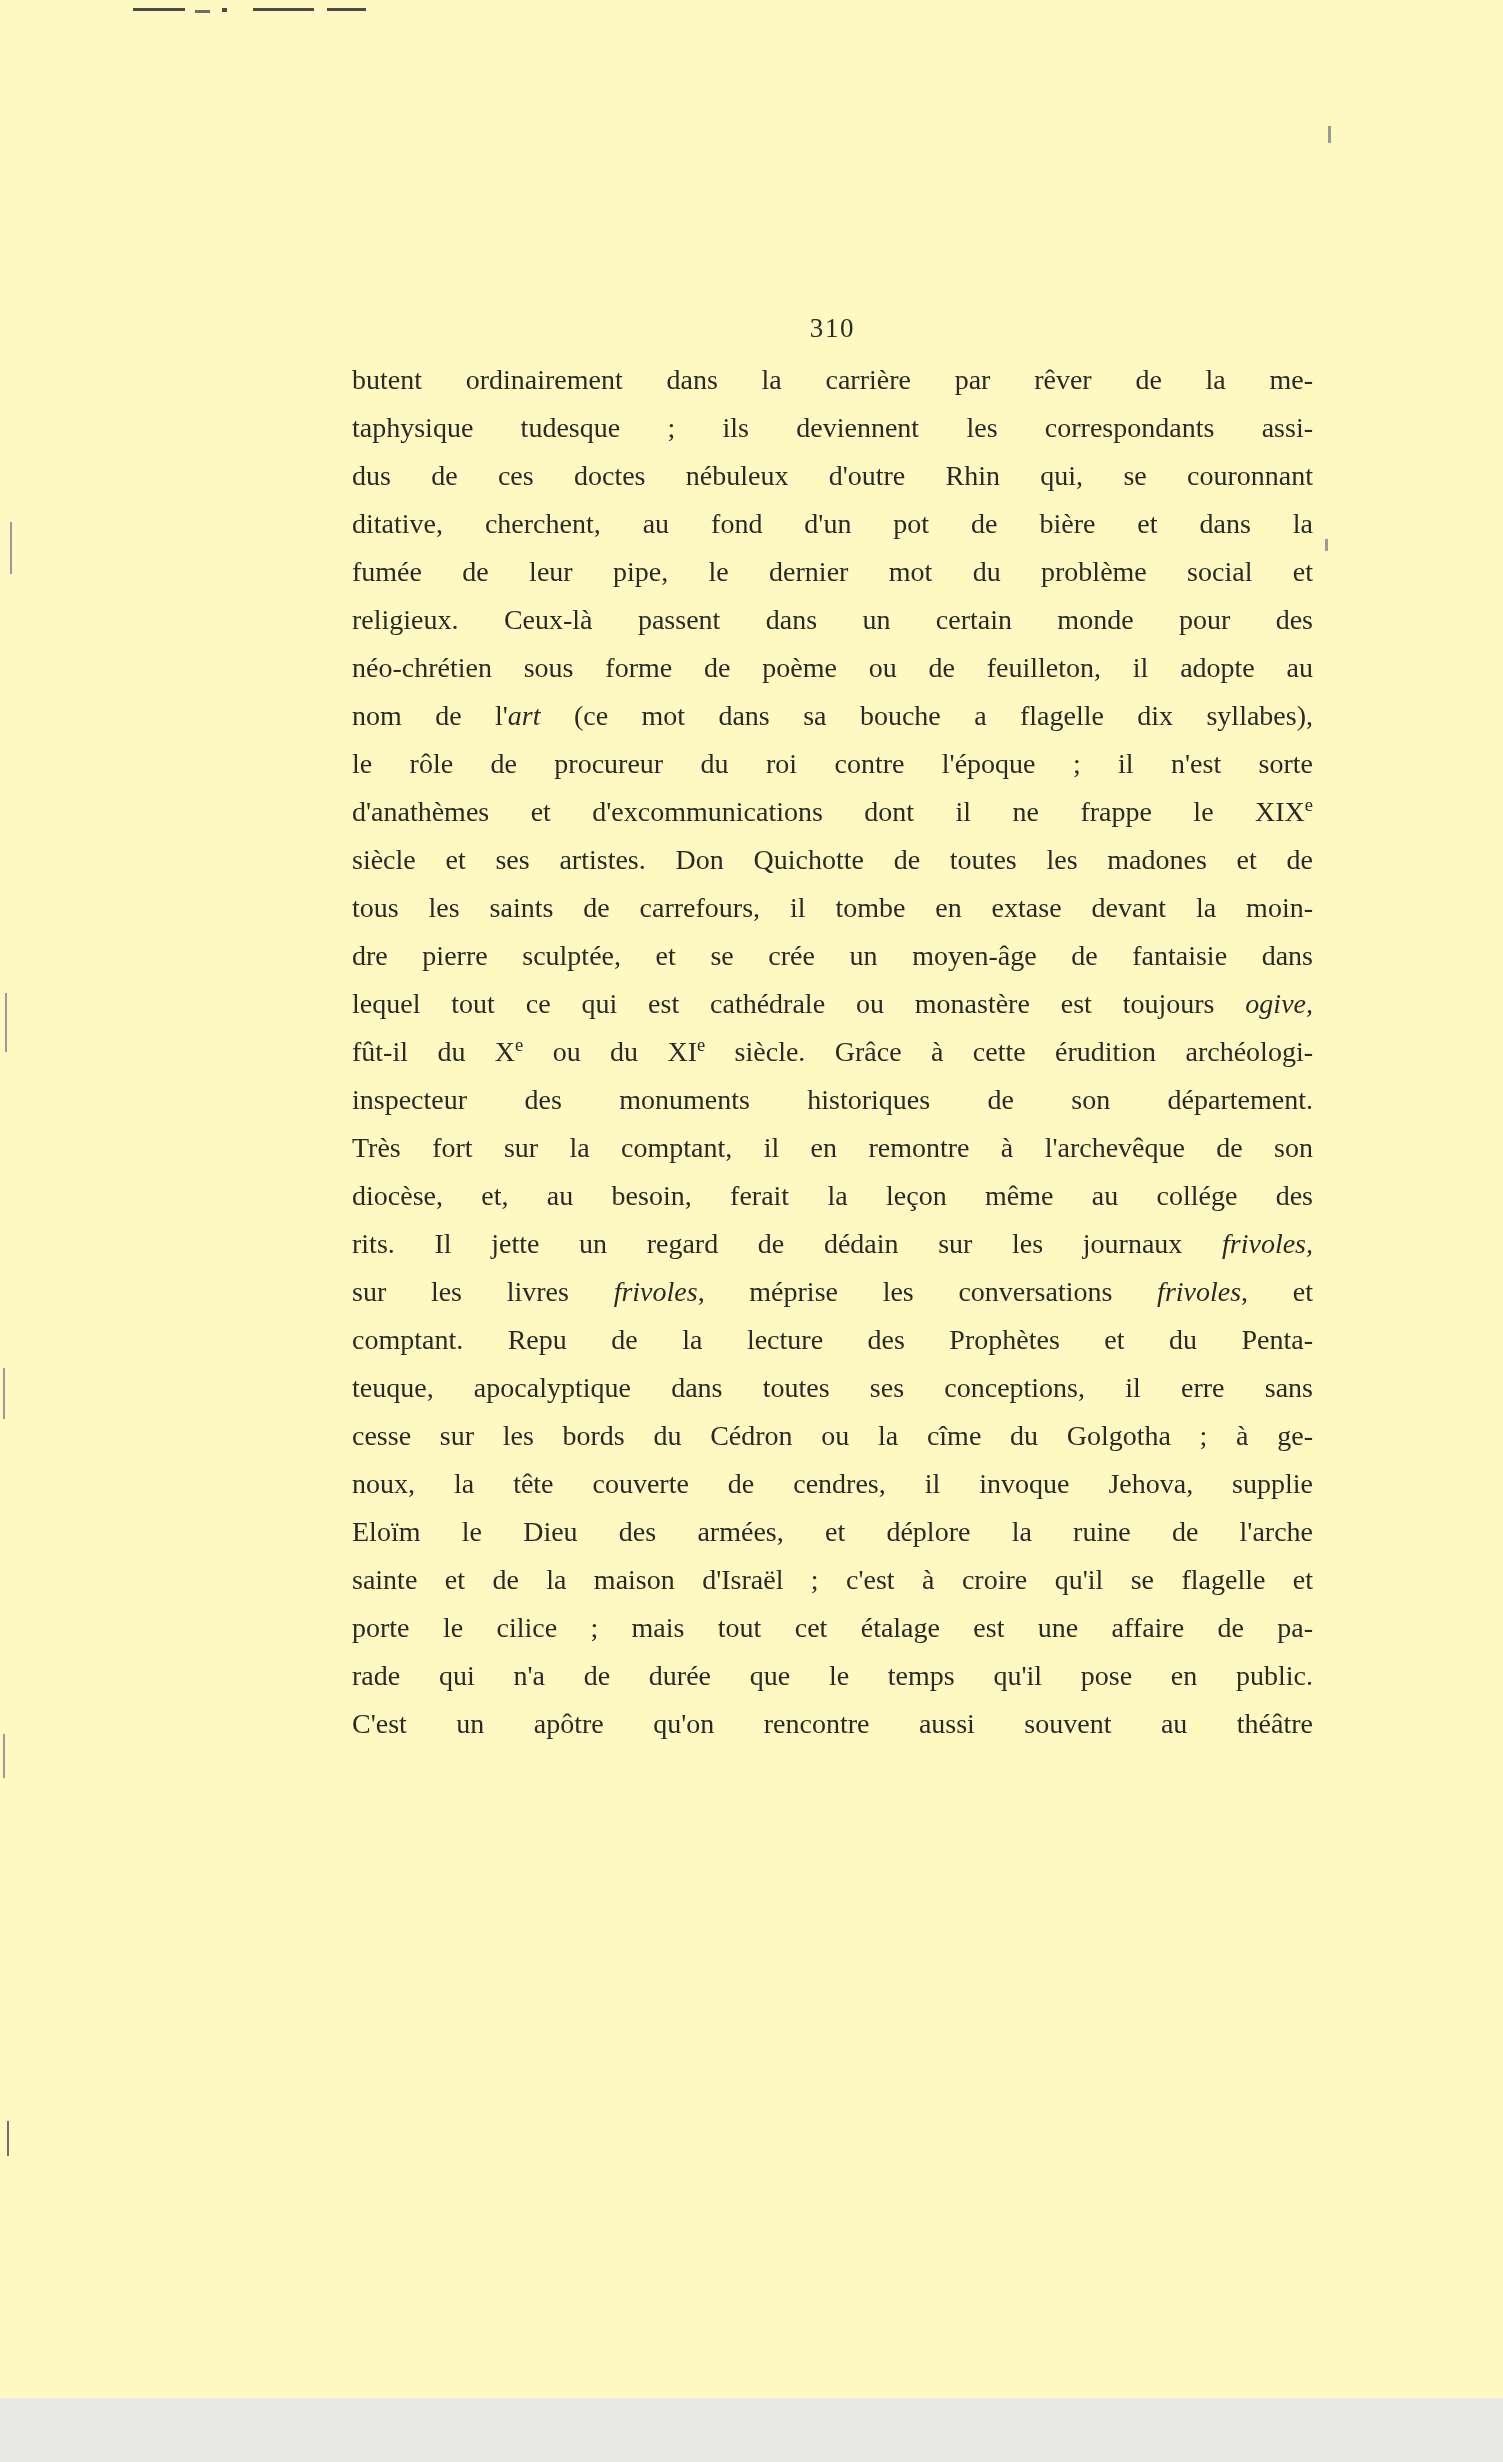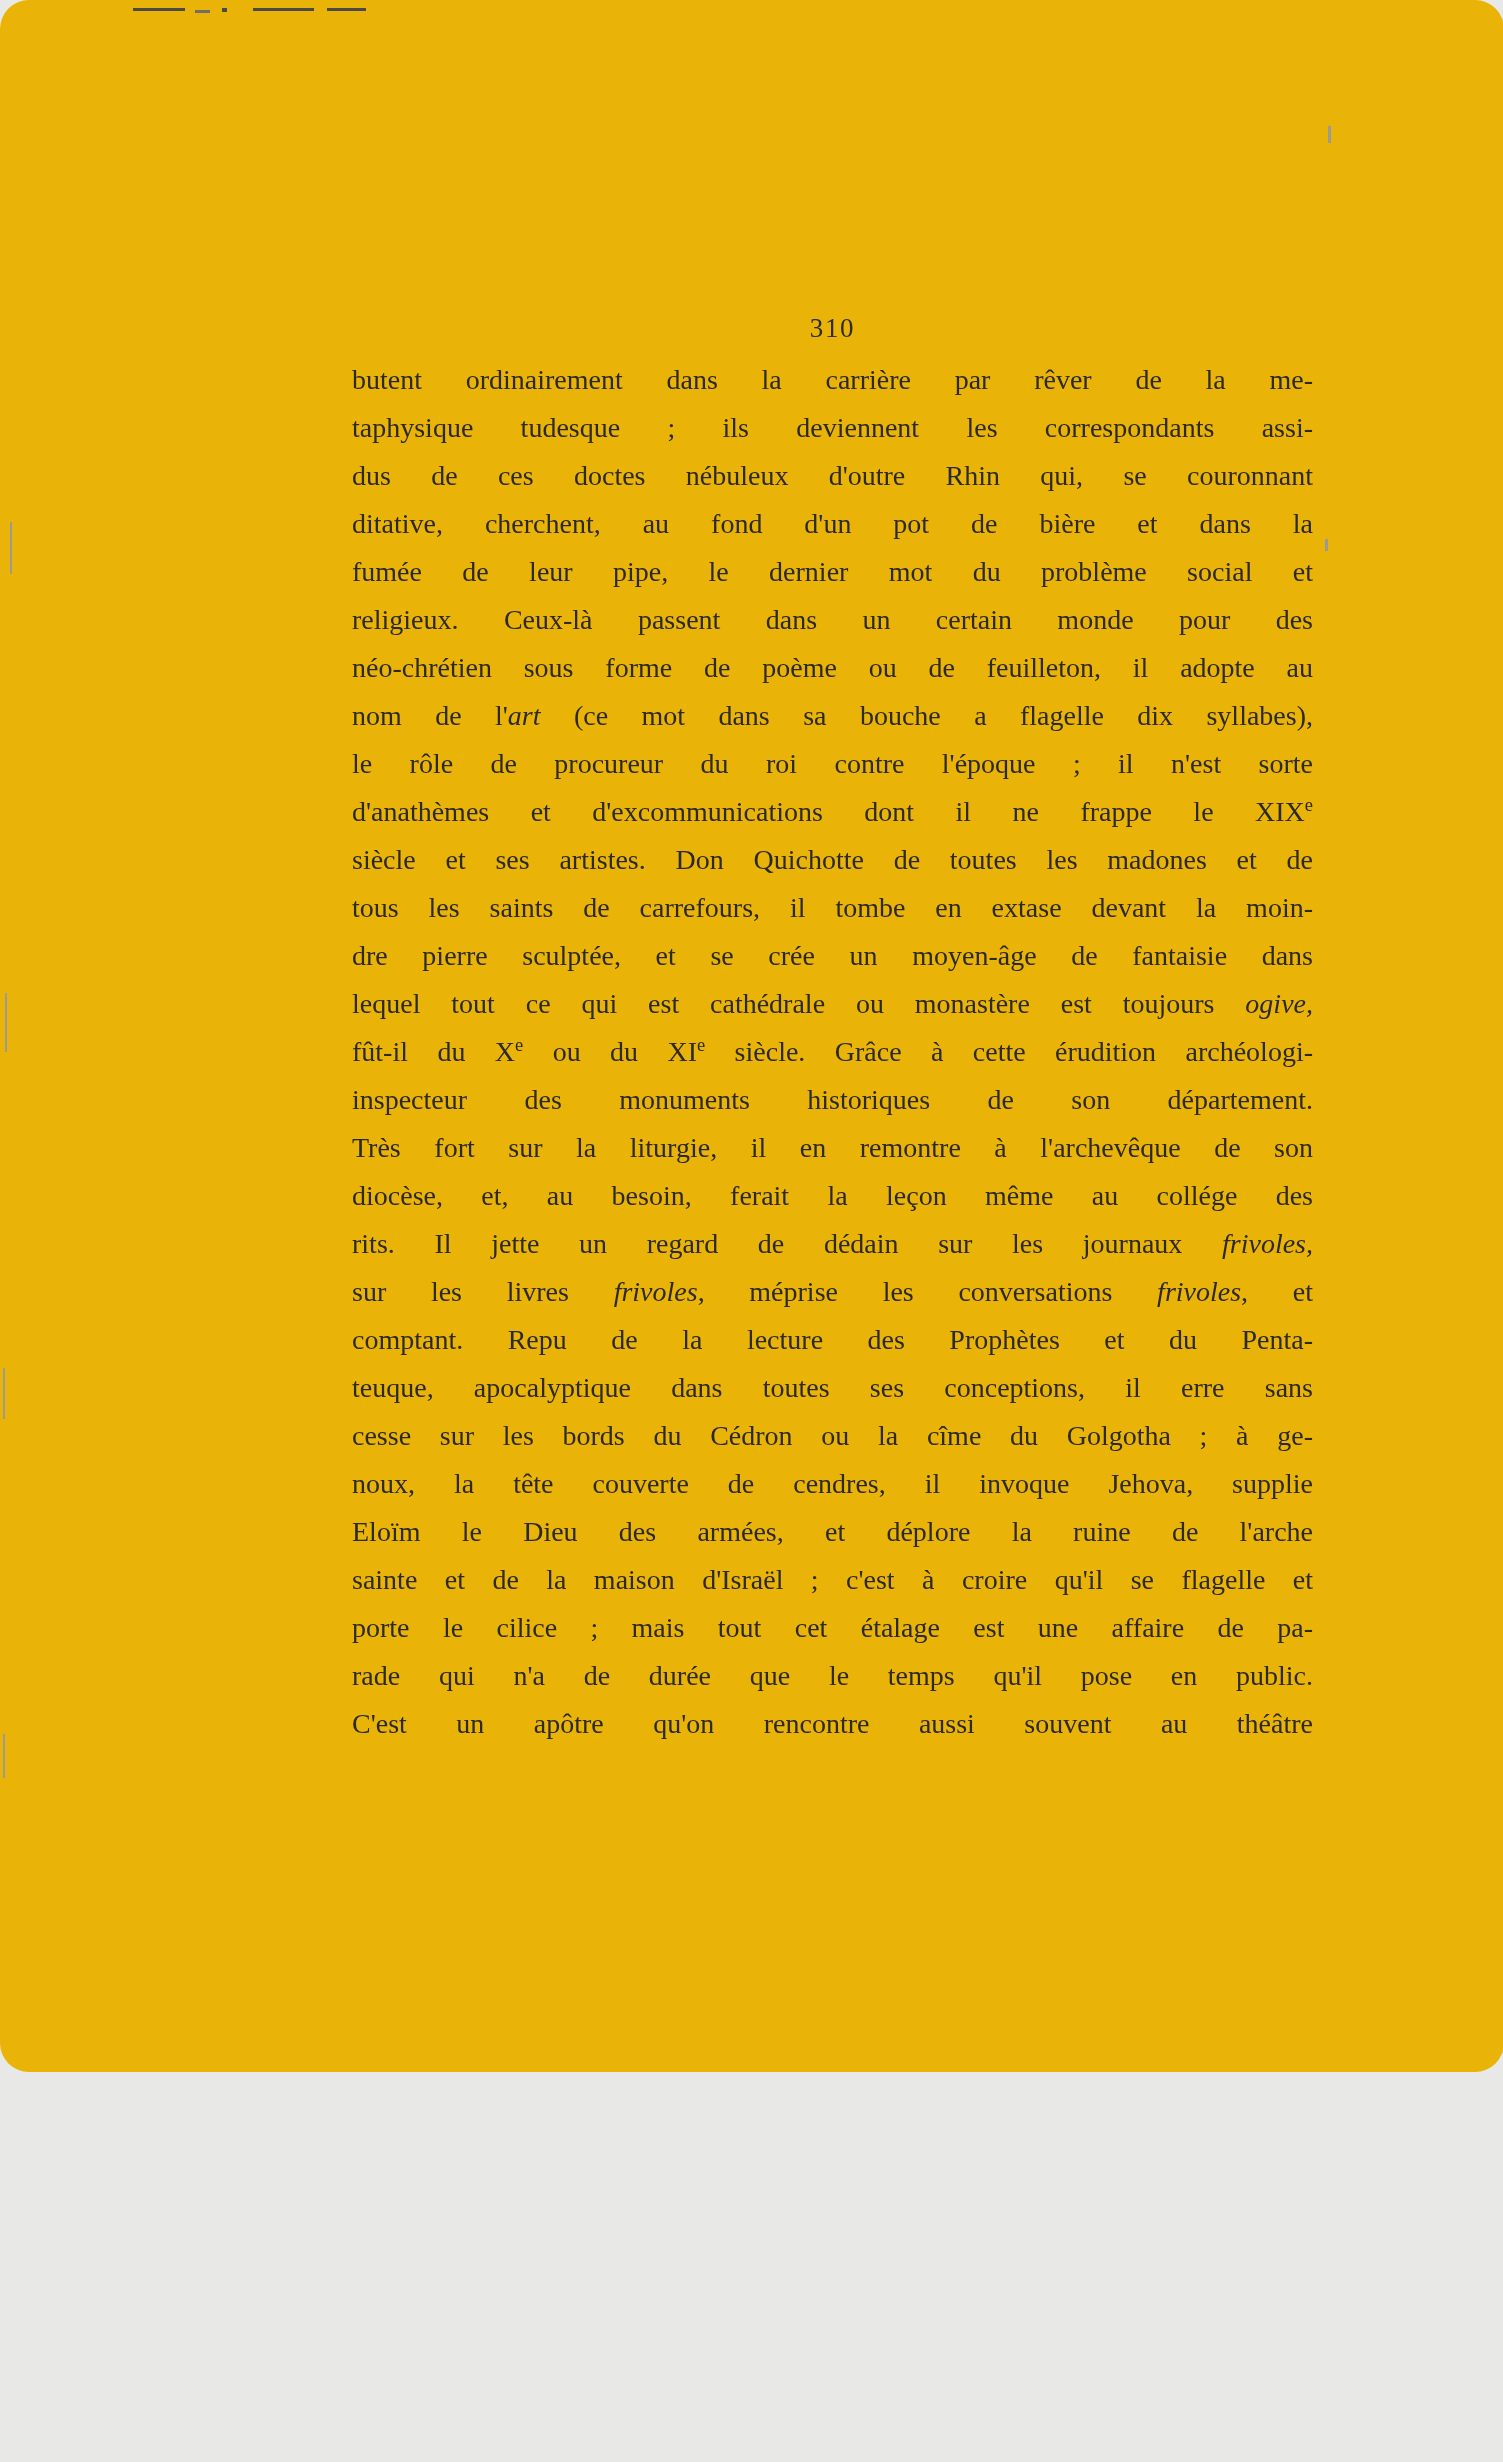--- a/index.html
+++ b/index.html
@@ -3,25 +3,24 @@
 <meta charset="utf-8">
 <style>
   html, body {
     margin: 0;
     padding: 0;
     background: #e8e8e6;
   }
   .page {
     position: relative;
     width: 1504px;
-    height: 2072px;
-    background: #eab308;
+    height: 2398px;
+    background: #fef9c3;
     overflow: hidden;
     font-family: "Liberation Serif", "DejaVu Serif", serif;
-    border-radius: 29px;
   }
   .page-number {
     position: absolute;
     top: 313px;
     left: 352px;
     width: 961px;
     text-align: center;
     font-size: 27px;
     letter-spacing: 1.7px;
     color: #2e2c29;
@@ -72,21 +71,21 @@
       <div class="line"><span>néo-chrétien sous forme de poème ou de feuilleton, il adopte au</span></div>
       <div class="line"><span>nom de l'</span><span class="it">art</span><span> (ce mot dans sa bouche a flagelle dix syllabes),</span></div>
       <div class="line"><span>le rôle de procureur du roi contre l'époque ; il n'est sorte</span></div>
       <div class="line"><span>d'anathèmes et d'excommunications dont il ne frappe le XIX</span><span class="sup">e</span></div>
       <div class="line"><span>siècle et ses artistes. Don Quichotte de toutes les madones et de</span></div>
       <div class="line"><span>tous les saints de carrefours, il tombe en extase devant la moin-</span></div>
       <div class="line"><span>dre pierre sculptée, et se crée un moyen-âge de fantaisie dans</span></div>
       <div class="line"><span>lequel tout ce qui est cathédrale ou monastère est toujours </span><span class="it">ogive,</span></div>
       <div class="line"><span>fût-il du X</span><span class="sup">e</span><span> ou du XI</span><span class="sup">e</span><span> siècle. Grâce à cette érudition archéologi-</span></div>
       <div class="line"><span>inspecteur des monuments historiques de son département.</span></div>
-      <div class="line"><span>Très fort sur la liturgie, il en remontre à l'archevêque de son</span></div>
+      <div class="line"><span>Très fort sur la comptant, il en remontre à l'archevêque de son</span></div>
       <div class="line"><span>diocèse, et, au besoin, ferait la leçon même au collége des</span></div>
       <div class="line"><span>rits. Il jette un regard de dédain sur les journaux </span><span class="it">frivoles,</span></div>
       <div class="line"><span>sur les livres </span><span class="it">frivoles</span><span>, méprise les conversations </span><span class="it">frivoles</span><span>, et</span></div>
       <div class="line"><span>comptant. Repu de la lecture des Prophètes et du Penta-</span></div>
       <div class="line"><span>teuque, apocalyptique dans toutes ses conceptions, il erre sans</span></div>
       <div class="line"><span>cesse sur les bords du Cédron ou la cîme du Golgotha ; à ge-</span></div>
       <div class="line"><span>noux, la tête couverte de cendres, il invoque Jehova, supplie</span></div>
       <div class="line"><span>Eloïm le Dieu des armées, et déplore la ruine de l'arche</span></div>
       <div class="line"><span>sainte et de la maison d'Israël ; c'est à croire qu'il se flagelle et</span></div>
       <div class="line"><span>porte le cilice ; mais tout cet étalage est une affaire de pa-</span></div>

